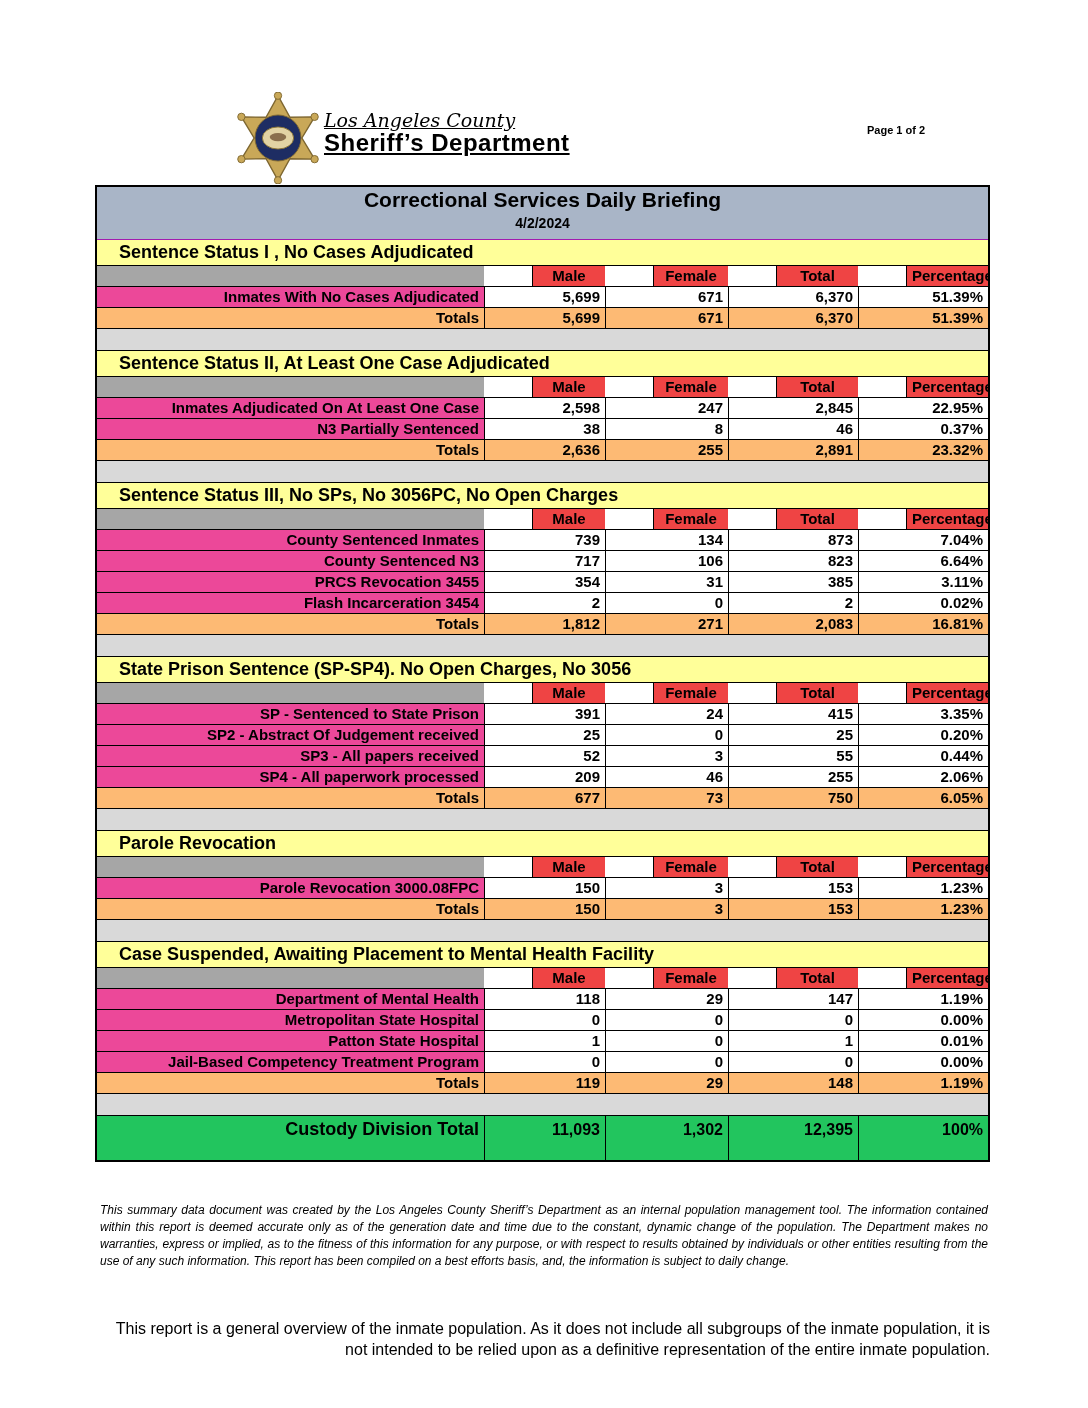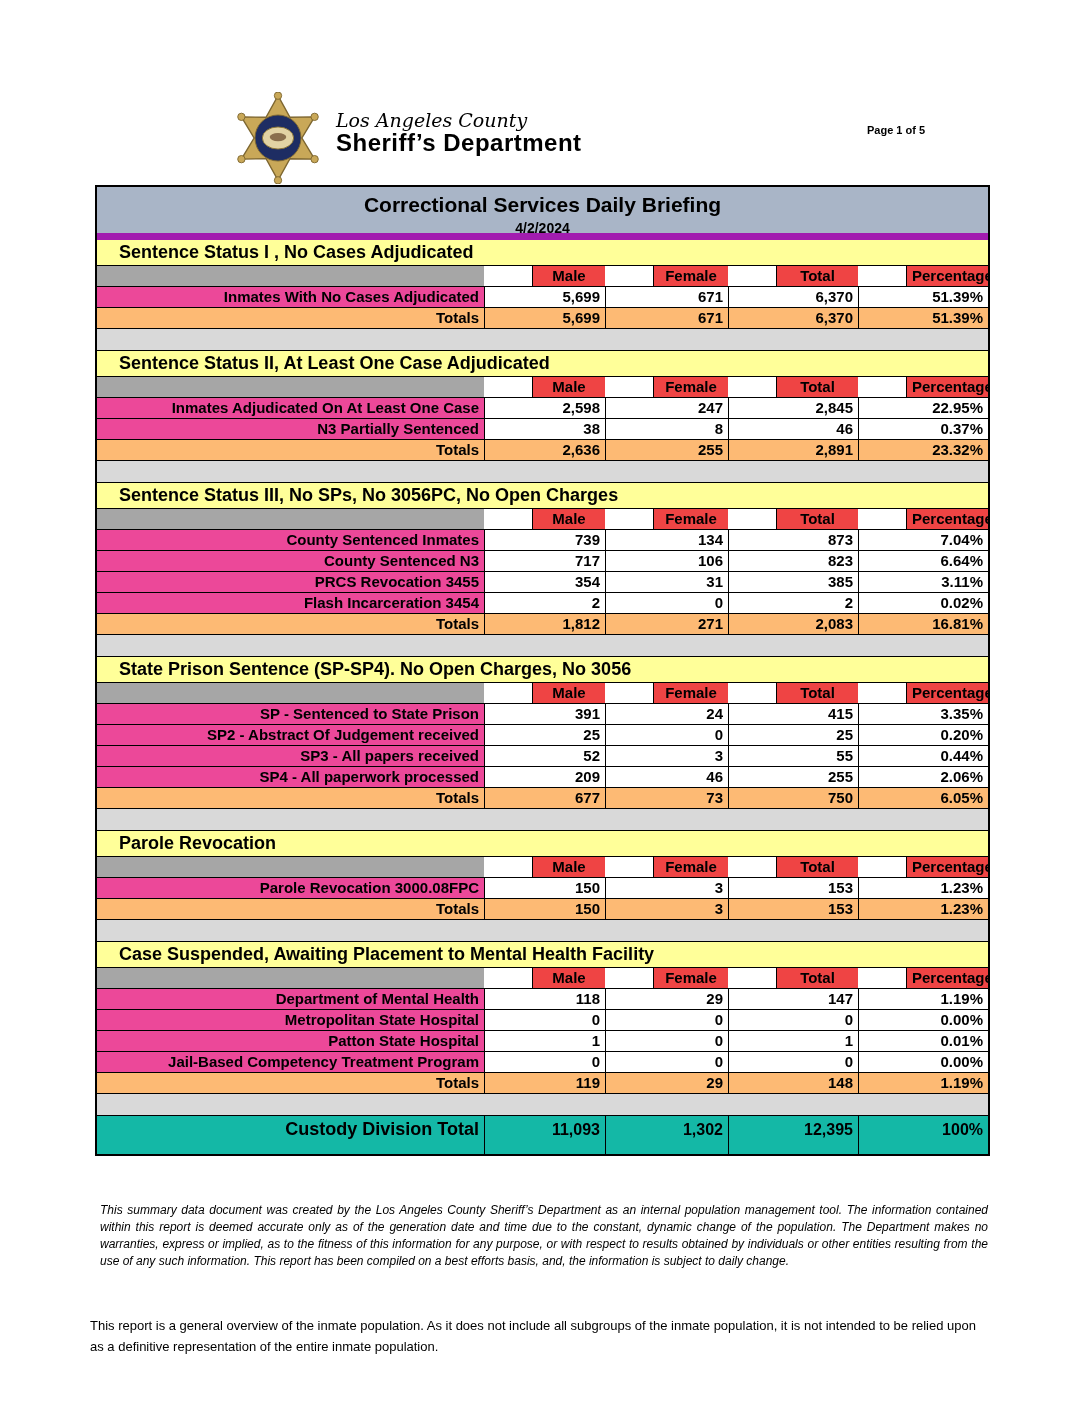--- a/index.html
+++ b/index.html
@@ -3,52 +3,52 @@
 <meta charset="utf-8">
 <style>
   html,body{margin:0;padding:0;}
   body{
     width:1088px;height:1408px;background:#ffffff;position:relative;
     font-family:"Liberation Sans",sans-serif;color:#000;
   }
   
   .brand{position:absolute;top:92px;left:232px;display:flex;align-items:flex-start;}
   .badge{width:92px;height:92px;}
-  .brand-text{margin-left:12px;margin-top:18px;}
+  .brand-text{margin-left:0;margin-top:18px;text-decoration:underline;}
   .county{font-family:"DejaVu Serif","Liberation Serif",serif;font-style:italic;font-size:19px;line-height:20px;}
   .dept{font-size:24px;font-weight:bold;letter-spacing:0.5px;line-height:25px;}
   .page-label{position:absolute;top:124px;left:867px;font-size:11px;font-weight:bold;}
 
   
   .report{position:absolute;top:185px;left:95px;width:895px;border:2px solid #000;box-sizing:border-box;background:#fff;}
-  .title-bar{background:#A9B5C7;border-bottom:7px solid #a21caf;text-align:center;height:53px;box-sizing:border-box;padding-top:5px;}
+  .title-bar{background:#A9B5C7;border-bottom:1px solid #a21caf;text-align:center;height:53px;box-sizing:border-box;}
   .title-bar .h1{font-size:21px;font-weight:bold;line-height:26px;}
   .title-bar .date{font-size:14px;font-weight:bold;line-height:20px;}
 
   .sec-title{background:#FFFF99;font-size:18px;font-weight:bold;height:26px;line-height:25px;
              padding-left:22px;border-bottom:1px solid #000;box-sizing:border-box;}
   .row{display:grid;grid-template-columns:387px 121px 123px 130px 130px;border-bottom:1px solid #000;}
   .cell{box-sizing:border-box;height:20px;line-height:19px;font-size:15px;font-weight:bold;
         padding:0 5px;border-left:1px solid #000;overflow:hidden;white-space:nowrap;}
   .cell:first-child{border-left:none;padding-left:4px;}
   .spacer-cell{background:#A6A6A6;}
   .ch{background:#ef4444;text-align:center;margin-left:48px;}
   .num{text-align:right;background:#fff;}
   .lbl{background:#ec4899;text-align:right;}
   .totals .cell{background:#fdba74;}
   .totals .lbl{text-align:right;}
   .gap{height:21px;background:#D9D9D9;border-bottom:1px solid #000;}
   .grand{display:grid;grid-template-columns:387px 121px 123px 130px 130px;}
-  .grand .cell{background:#14b8a6;height:38px;line-height:27px;font-size:16px;}
+  .grand .cell{background:#22c55e;height:44px;line-height:27px;font-size:16px;}
   .grand .lbl-cell{text-align:right;font-size:18px;}
 
   
   .disclaimer{position:absolute;top:1190px;left:100px;width:888px;
               font-style:italic;font-size:12px;line-height:17px;text-align:justify;}
-  .footnote{position:absolute;top:1302px;left:90px;width:900px;font-size:13px;line-height:21px;}
+  .footnote{position:absolute;top:1302px;left:90px;width:900px;font-size:16px;line-height:21px;text-align:right;}
 </style>
 </head>
 <body>
 
 <div class="brand">
   <svg class="badge" viewBox="0 0 100 100">
     <polygon points="50,4 63,27.5 89.8,27 76,50 89.8,73 63,72.5 50,96 37,72.5 10.2,73 24,50 10.2,27 37,27.5" fill="#C9A858" stroke="#7d6630" stroke-width="1.5"></polygon>
     <circle cx="50" cy="4" r="4" fill="#C9A858" stroke="#7d6630" stroke-width="1"></circle>
     <circle cx="89.8" cy="27" r="4" fill="#C9A858" stroke="#7d6630" stroke-width="1"></circle>
     <circle cx="89.8" cy="73" r="4" fill="#C9A858" stroke="#7d6630" stroke-width="1"></circle>
@@ -57,21 +57,21 @@
     <circle cx="10.2" cy="27" r="4" fill="#C9A858" stroke="#7d6630" stroke-width="1"></circle>
     <circle cx="50" cy="50" r="25" fill="#1e2d63" stroke="#7d6630" stroke-width="1"></circle>
     <ellipse cx="50" cy="50" rx="17" ry="12" fill="#E2D3A4" stroke="#8a7433" stroke-width="1"></ellipse>
     <ellipse cx="50" cy="49" rx="9" ry="4.5" fill="#8a6f4d"></ellipse>
   </svg>
   <div class="brand-text">
     <div class="county">Los Angeles County</div>
     <div class="dept">Sheriff’s Department</div>
   </div>
 </div>
-<div class="page-label">Page 1 of 5</div>
+<div class="page-label">Page 1 of 2</div>
 
 <div class="report">
 
   <div class="title-bar">
     <div class="h1">Correctional Services Daily Briefing</div>
     <div class="date">4/2/2024</div>
   </div>
 
   <section>
     <div class="sec-title">Sentence Status I , No Cases Adjudicated</div>

